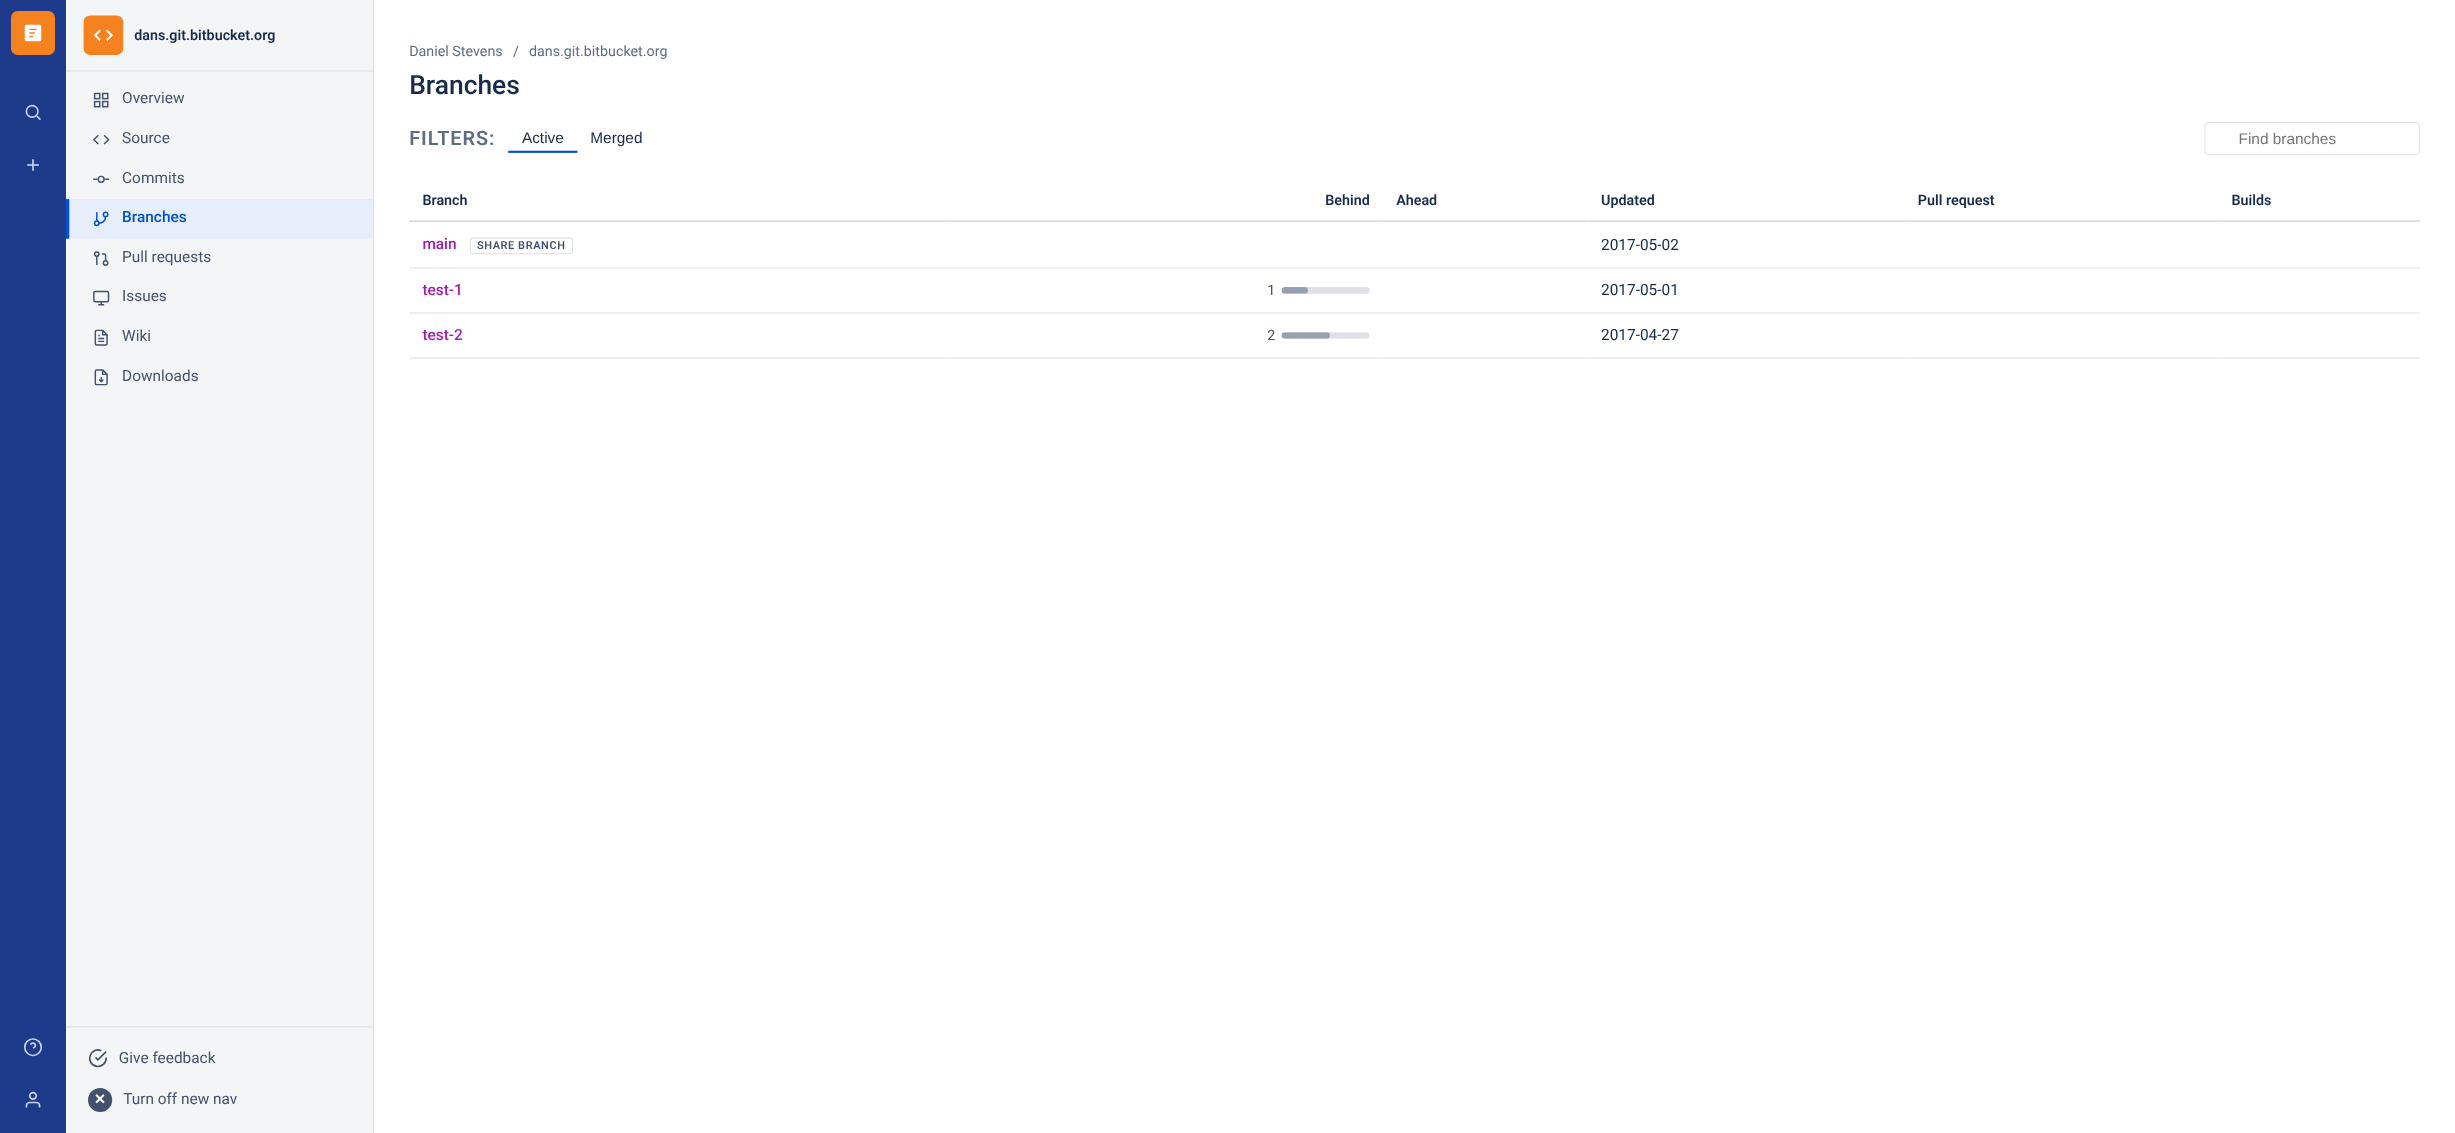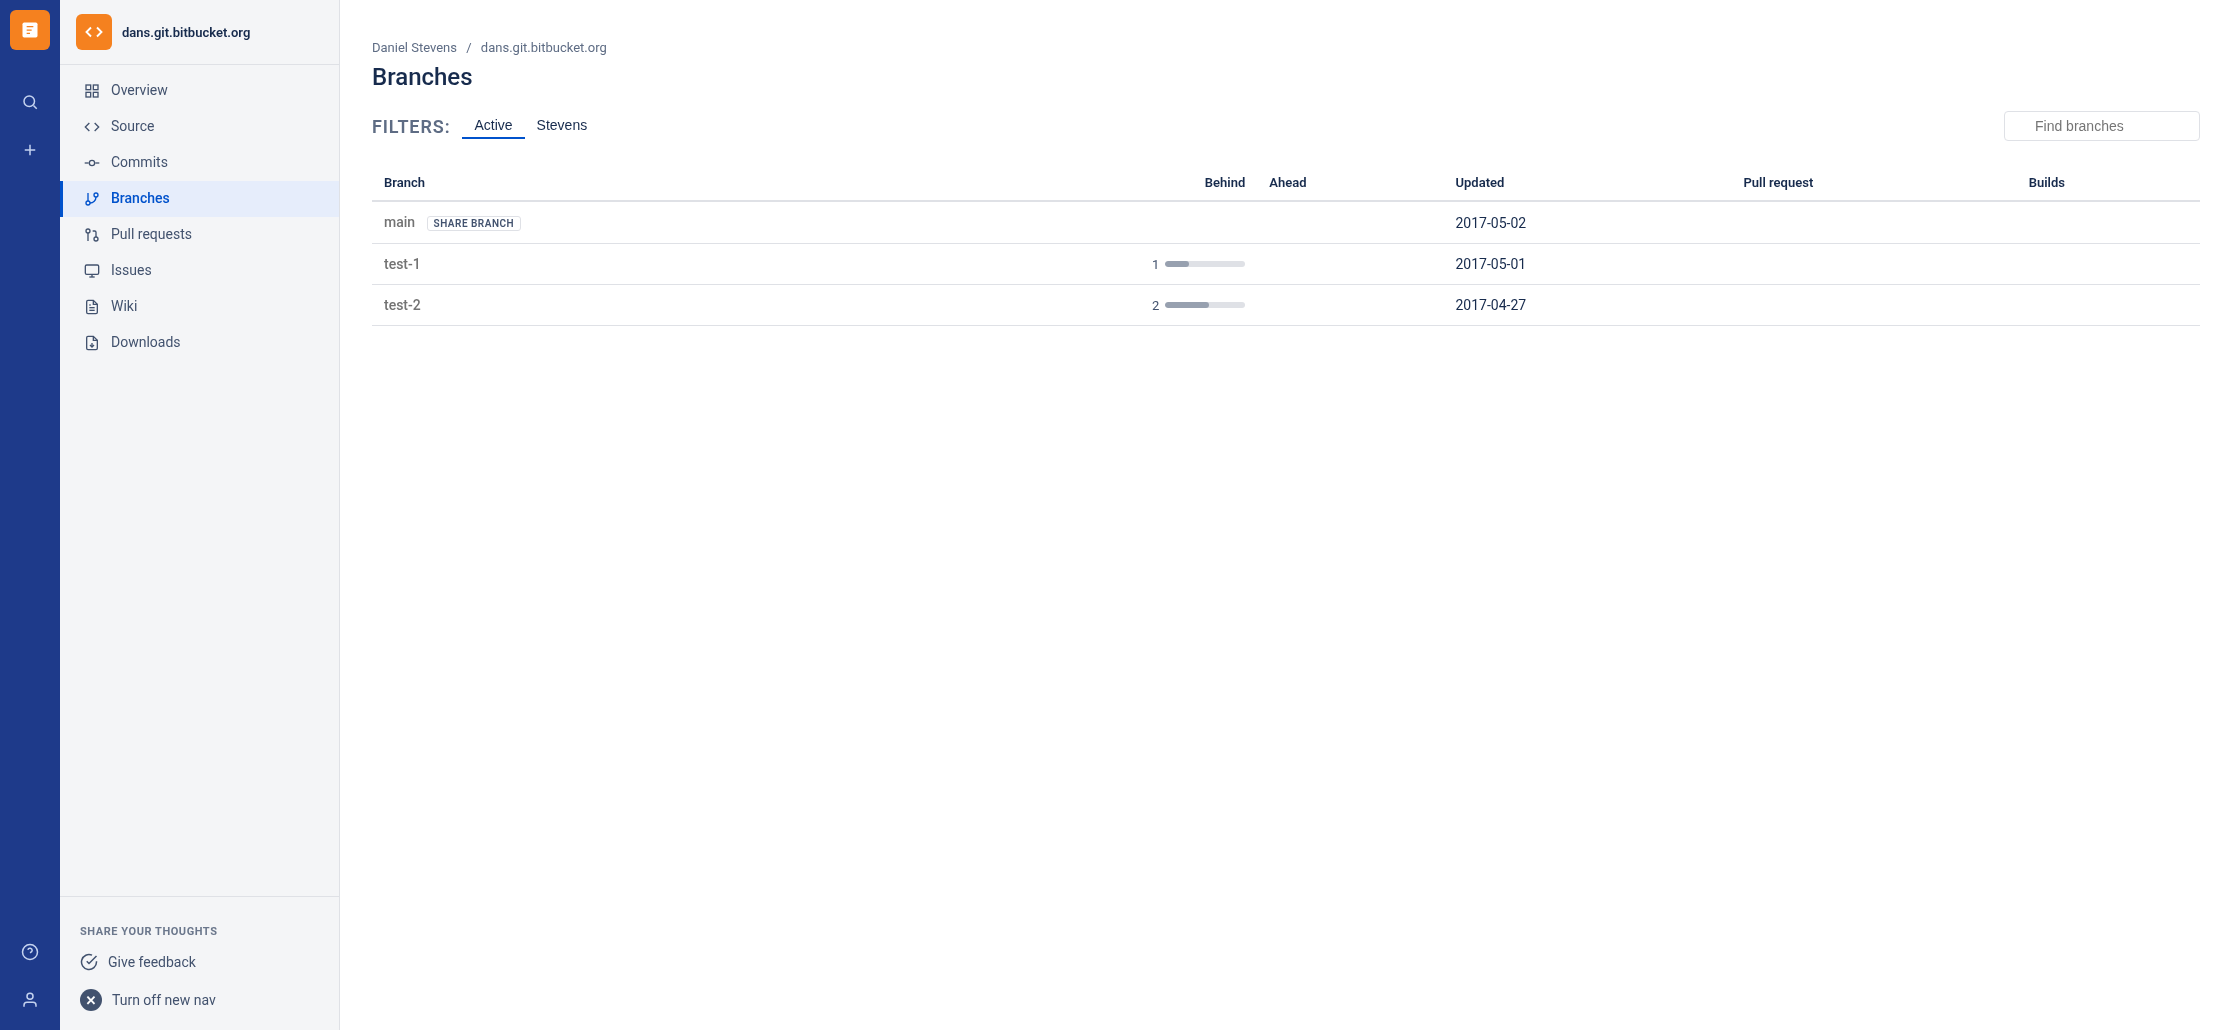--- a/index.html
+++ b/index.html
@@ -203,21 +203,21 @@
     }
     .branches-table th.right { text-align: right; }
     .branches-table td {
       padding: 12px 12px;
       font-size: 14px;
       color: #172b4d;
       border-bottom: 1px solid #dfe1e6;
       vertical-align: middle;
     }
     .branch-link {
-      color: #737373;
+      color: #a21caf;
       text-decoration: none;
       font-weight: 500;
     }
     .main-branch-badge {
       display: inline-block;
       padding: 1px 6px;
       border: 1px solid #dfe1e6;
       border-radius: 3px;
       font-size: 10px;
       font-weight: 600;
@@ -392,21 +392,20 @@
           <line x1="12" y1="18" x2="12" y2="12"></line>
             <polyline points="9 15 12 18 15 15"></polyline>
         </svg>
       </span>
       <span>Downloads</span>
     </li>
 
   </ul>
 
   <div class="sidebar-bottom">
-    <div class="sidebar-section-label">SHARE YOUR THOUGHTS</div>
 
     <div class="sidebar-action">
       <span class="nav-icon">
         <svg width="18" height="18" viewBox="0 0 24 24" fill="none" stroke="currentColor" stroke-width="2">
           <path d="M22 11.08V12a10 10 0 11-5.93-9.14"></path>
           <polyline points="22 4 12 14.01 9 11.01"></polyline>
         </svg>
       </span>
       <span>Give feedback</span>
     </div>
@@ -424,21 +423,21 @@
     <a>Daniel Stevens</a>
     <span>/</span>
     <a>dans.git.bitbucket.org</a>
   </div>
 
   <h1 class="page-title">Branches</h1>
 
   <div class="filters-row">
     <span class="filters-label">FILTERS:</span>
     <button class="filter-btn active">Active</button>
-    <button class="filter-btn">Stevens</button>
+    <button class="filter-btn">Merged</button>
     <div class="search-box-wrap">
       <div class="search-wrap">
         <svg width="14" height="14" viewBox="0 0 24 24" fill="none" stroke="#6b778c" stroke-width="2">
           <circle cx="11" cy="11" r="7"></circle>
             <line x1="21" y1="21" x2="16.65" y2="16.65"></line>
         </svg>
         <input class="find-branches-input" type="text" placeholder="Find branches" style="">
       </div>
     </div>
   </div>

